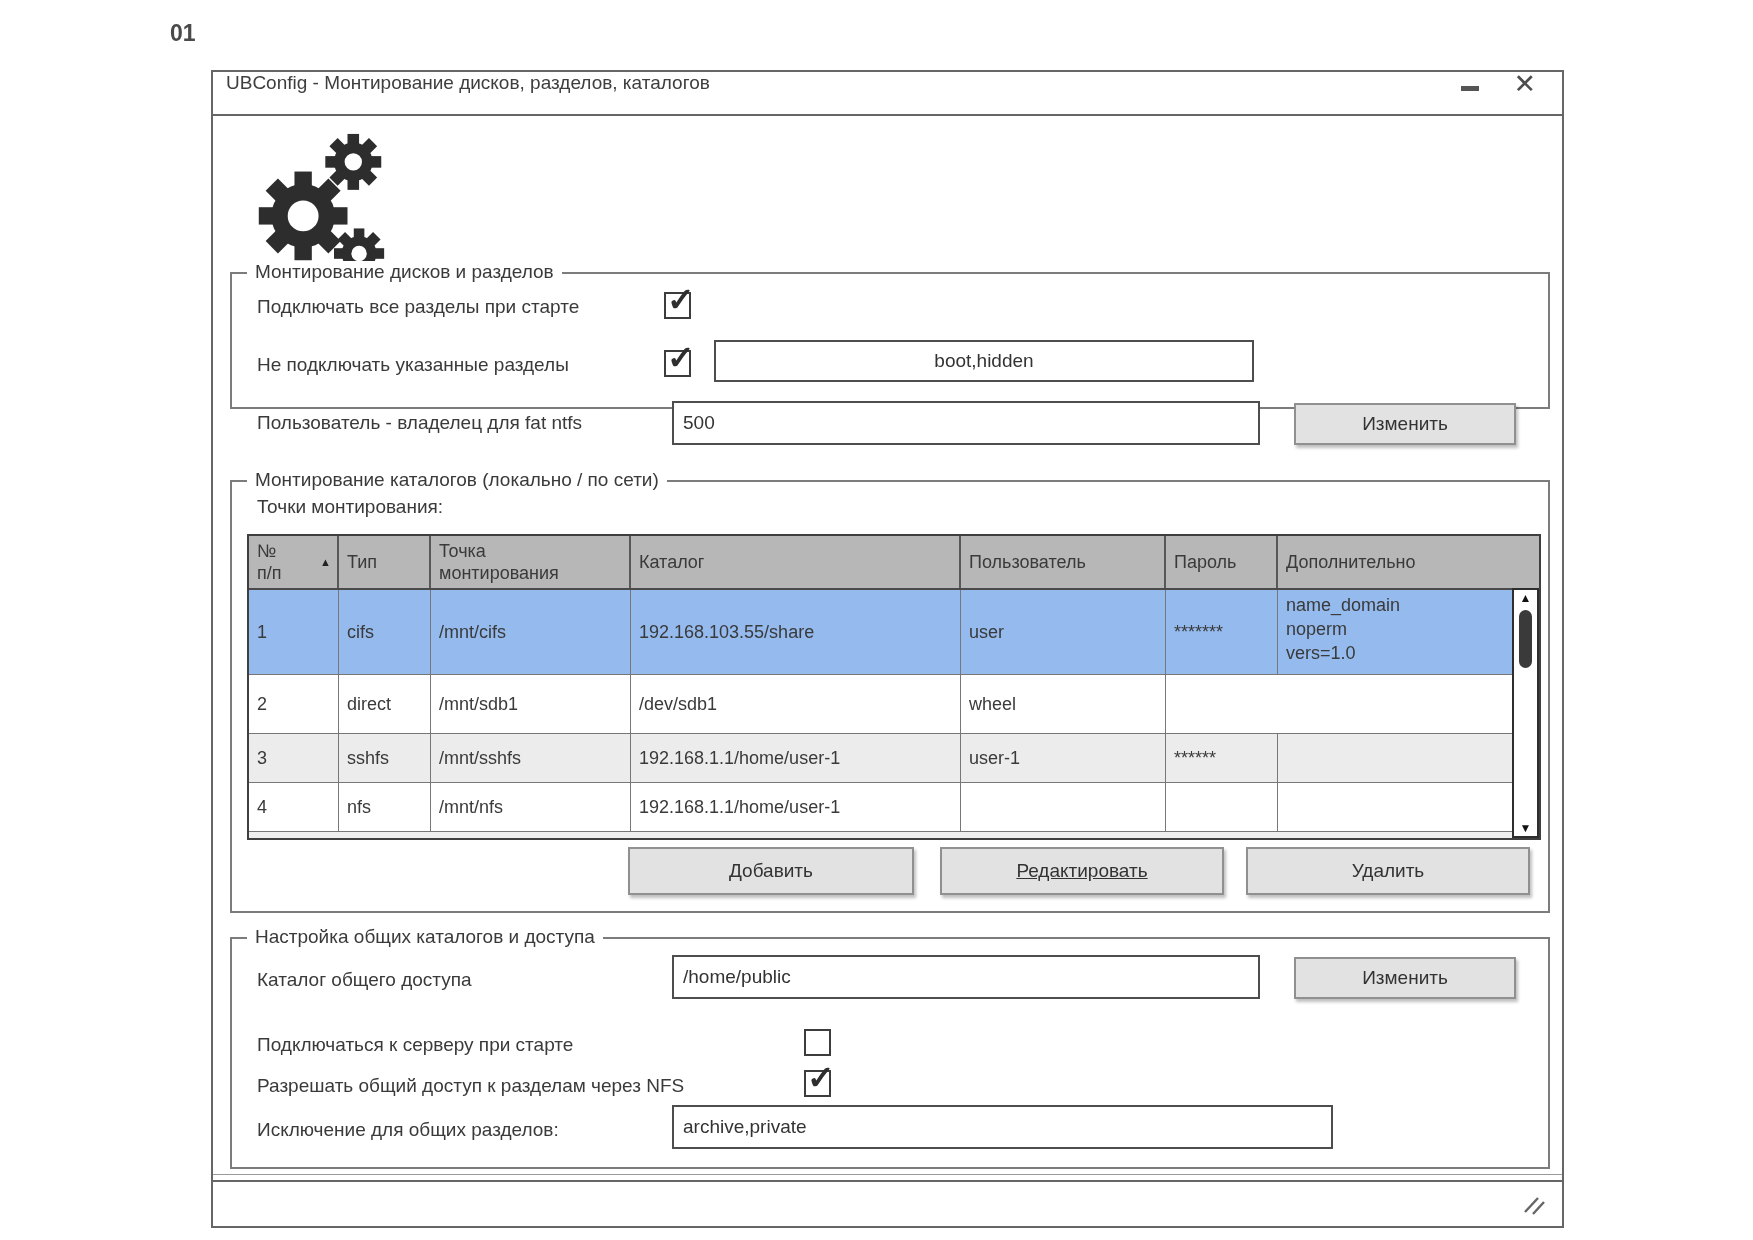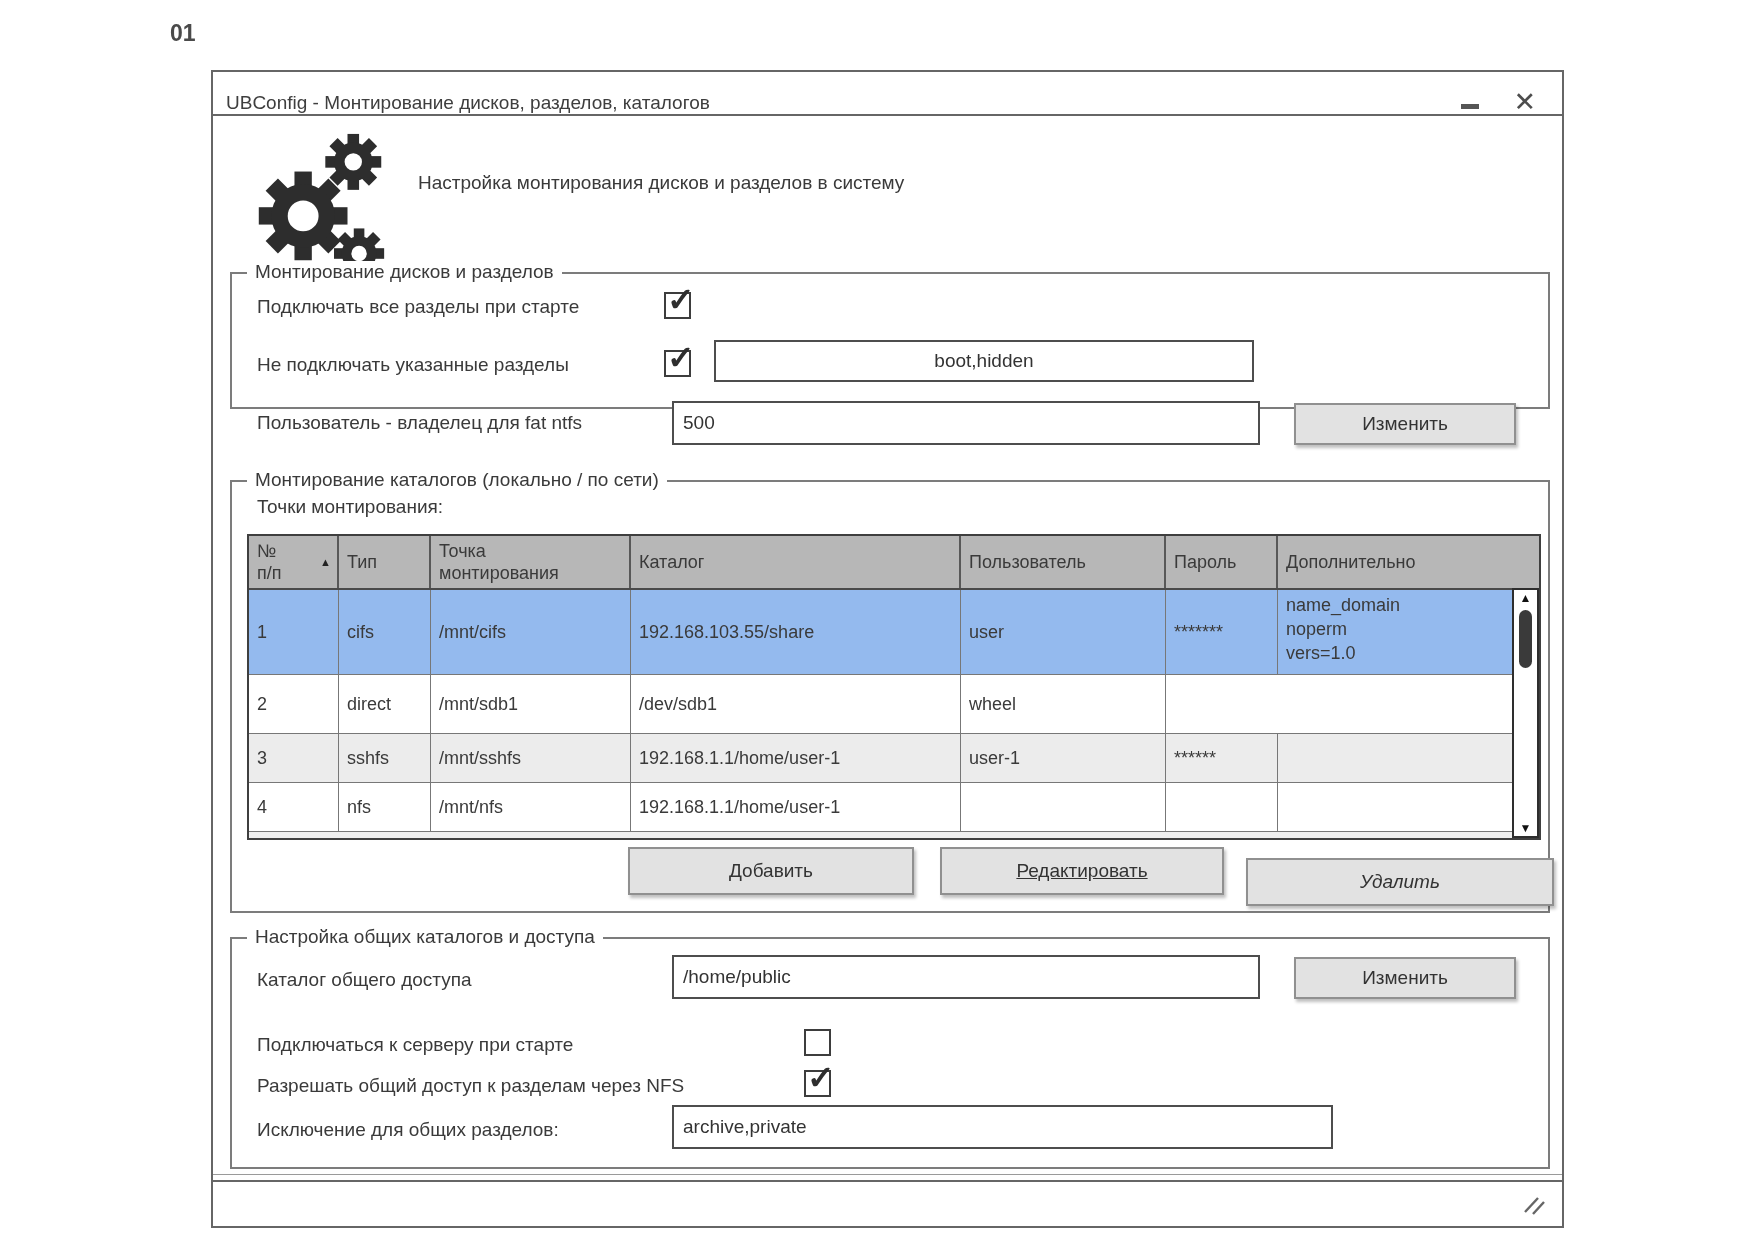--- a/index.html
+++ b/index.html
@@ -4,21 +4,21 @@
 <style>
   html,body { margin:0; padding:0; background:#ffffff; }
   #page { position:relative; width:1753px; height:1240px; background:#fff;
           font-family:"Liberation Sans", sans-serif; color:#3a3a3a; overflow:hidden; }
 
   .page-label { position:absolute; left:170px; top:20px; font-size:23px; font-weight:bold; color:#4a4a4a; }
 
   .window { position:absolute; left:211px; top:70px; width:1353px; height:1158px;
             border:2px solid #666; box-sizing:border-box; background:#fff; }
 
-  .titlebar { height:44px; border-bottom:2px solid #666; display:flex; align-items:flex-end; box-sizing:border-box; }
+  .titlebar { height:44px; border-bottom:2px solid #666; display:flex; align-items:flex-start; box-sizing:border-box; }
   .title { margin-left:13px; font-size:19px; color:#3e3e3e; }
   .win-controls { margin-left:auto; display:flex; align-items:center; gap:32px; padding-right:26px; }
   .min-btn { width:22px; height:24px; display:flex; align-items:flex-end; justify-content:center; }
   .min-dash { width:18px; height:5px; background:#555; margin-bottom:5px; }
   .close-btn { font-size:27px; color:#4d4d4d; line-height:22px; font-weight:500; }
 
   .gears { position:absolute; left:40px; top:55px; width:135px; height:145px; }
   .subtitle { position:absolute; left:205px; top:100px; font-size:19px; }
 
   .group { position:absolute; border:2px solid #7c7c7c; box-sizing:border-box; background:#fff; }
@@ -70,21 +70,21 @@
   .bottom-strip { flex:1; border-top:1px solid #777; background:#efefef; }
 
   .vscroll { position:absolute; top:52px; right:0; bottom:0; width:27px; border:2px solid #2e2e2e;
              background:#fff; box-sizing:border-box; display:flex; flex-direction:column; align-items:center; }
   .vs-up   { font-size:12px; color:#111; margin-top:1px; line-height:14px; }
   .vs-thumb{ width:13px; height:58px; border-radius:7px; background:#3a3a3a; margin-top:5px; }
   .vs-down { margin-top:auto; font-size:12px; color:#111; margin-bottom:1px; line-height:14px; }
 
   #g2-btn-add  { left:396px;  top:365px; width:286px; height:48px; }
   #g2-btn-edit { left:708px;  top:365px; width:284px; height:48px;text-decoration:underline; }
-  #g2-btn-del  { left:1014px; top:376px; width:308px; height:48px;font-style:italic; }
+  #g2-btn-del  { left:1014px; top:365px; width:284px; height:48px; }
 
   #g3-l1  { left:25px; top:30px; }
   #g3-in1 { left:440px; top:16px; width:588px; height:44px; }
   #g3-btn { left:1062px; top:18px; width:222px; height:42px; }
   #g3-l2  { left:25px; top:95px; }   #g3-cb1 { left:572px; top:90px; }
   #g3-l3  { left:25px; top:136px; }  #g3-cb2 { left:572px; top:131px; }
   #g3-l4  { left:25px; top:180px; }
   #g3-in2 { left:440px; top:166px; width:661px; height:44px; }
 
   .statusbar { position:absolute; left:0; right:0; bottom:0; height:44px; border-top:2px solid #666; background:#fff; }
@@ -130,21 +130,20 @@
         <g transform="translate(110,131)">
           <rect x="-26" y="-5.5" width="52" height="11"></rect>
           <rect x="-26" y="-5.5" width="52" height="11" transform="rotate(45)"></rect>
           <rect x="-26" y="-5.5" width="52" height="11" transform="rotate(90)"></rect>
           <rect x="-26" y="-5.5" width="52" height="11" transform="rotate(135)"></rect>
           <circle r="18"></circle>
             <circle r="8" fill="#fff"></circle>
         </g>
       </g>
     </svg>
-    <div class="subtitle">Настройка монтирования дисков и разделов в систему</div>
 
     <div class="group" id="group-disks">
       <span class="legend">Монтирование дисков и разделов</span>
       <span class="flabel" id="g1-l1">Подключать все разделы при старте</span>
       <span class="cb checked" id="g1-cb1"></span>
       <span class="flabel" id="g1-l2">Не подключать указанные разделы</span>
       <span class="cb checked" id="g1-cb2"></span>
       <input class="tinput" id="g1-in1" value="boot,hidden" style="">
       <span class="flabel" id="g1-l3">Пользователь - владелец для fat ntfs</span>
       <input class="tinput" id="g1-in2" value="500" style="">

